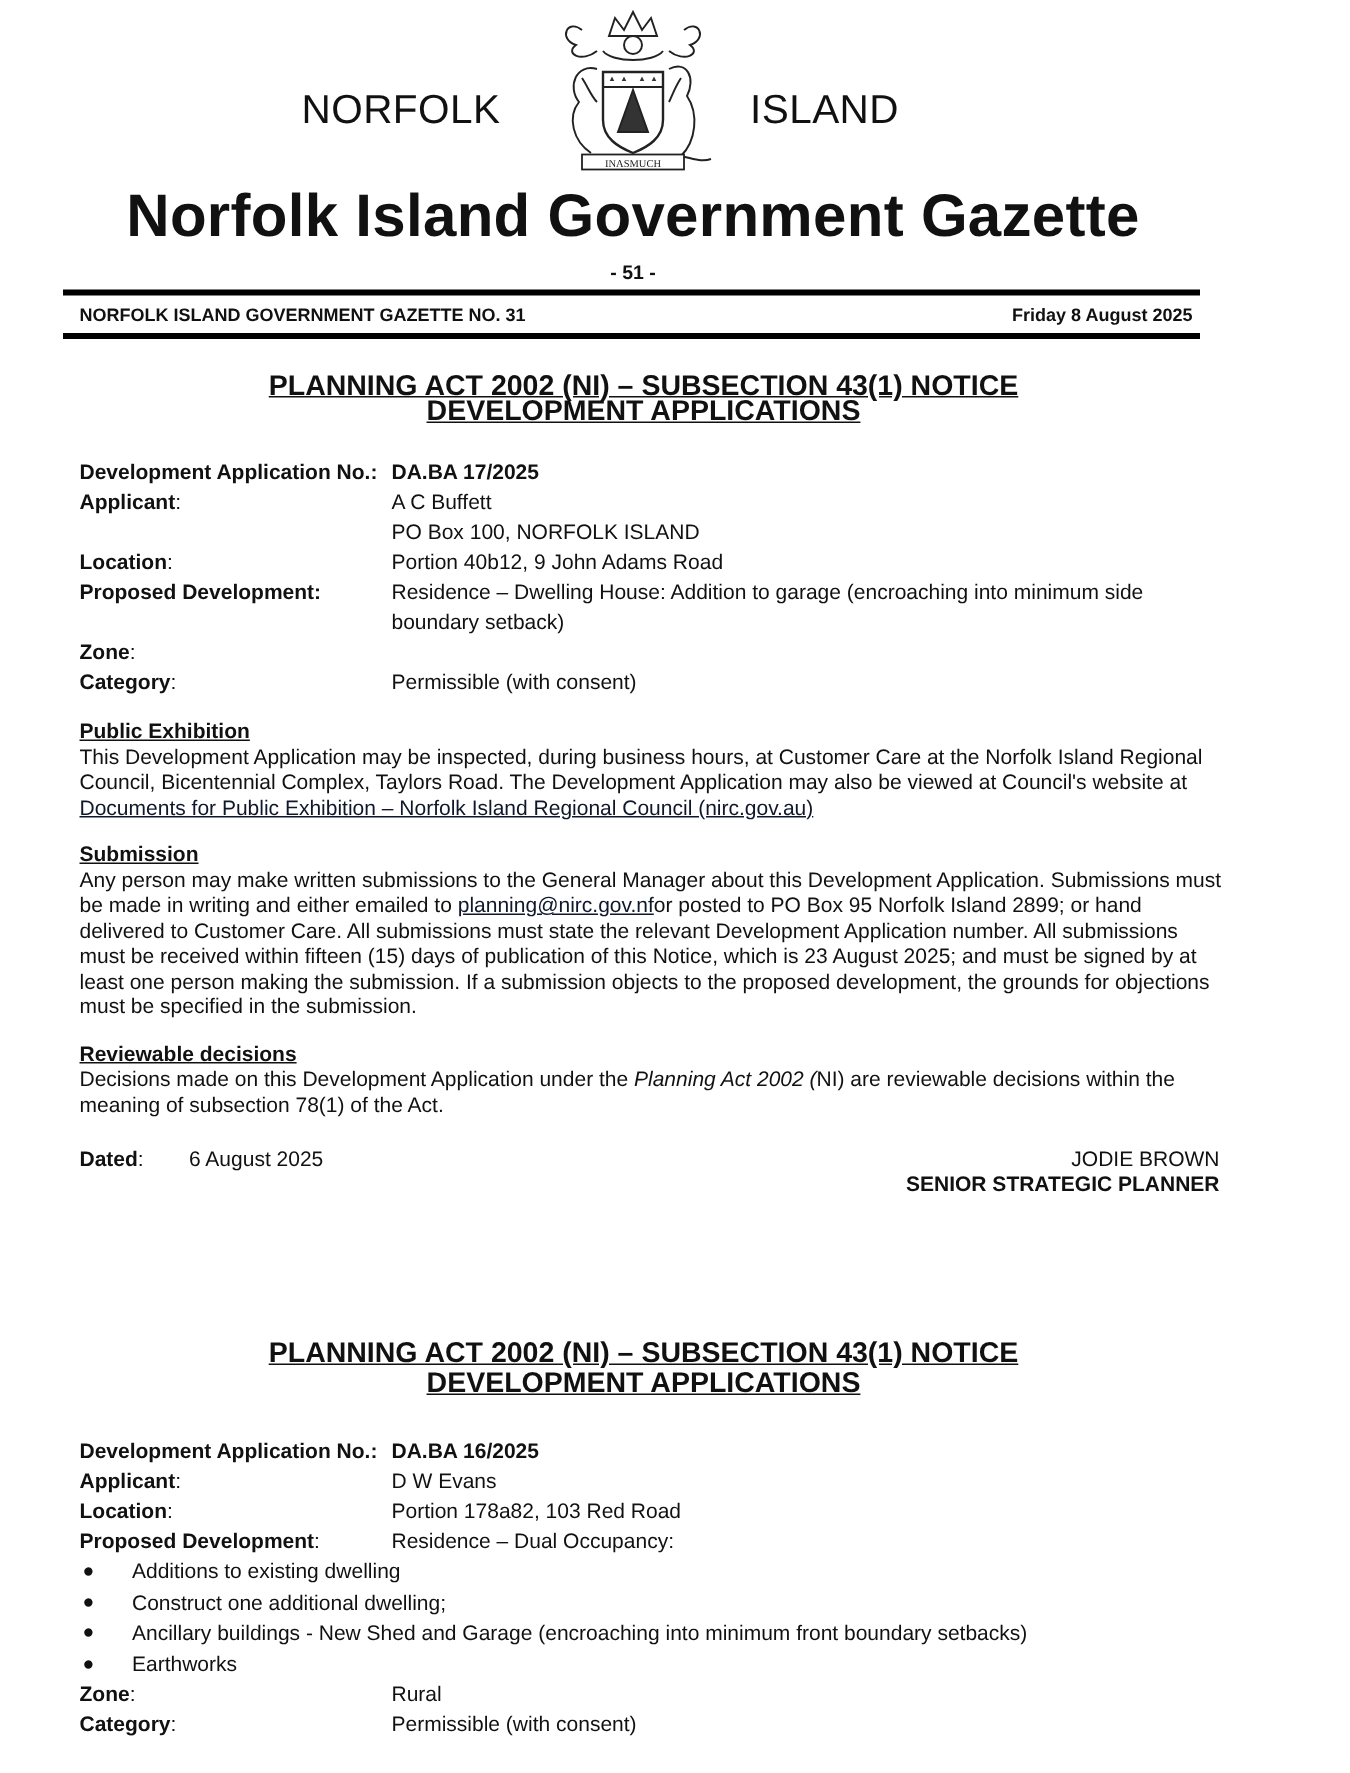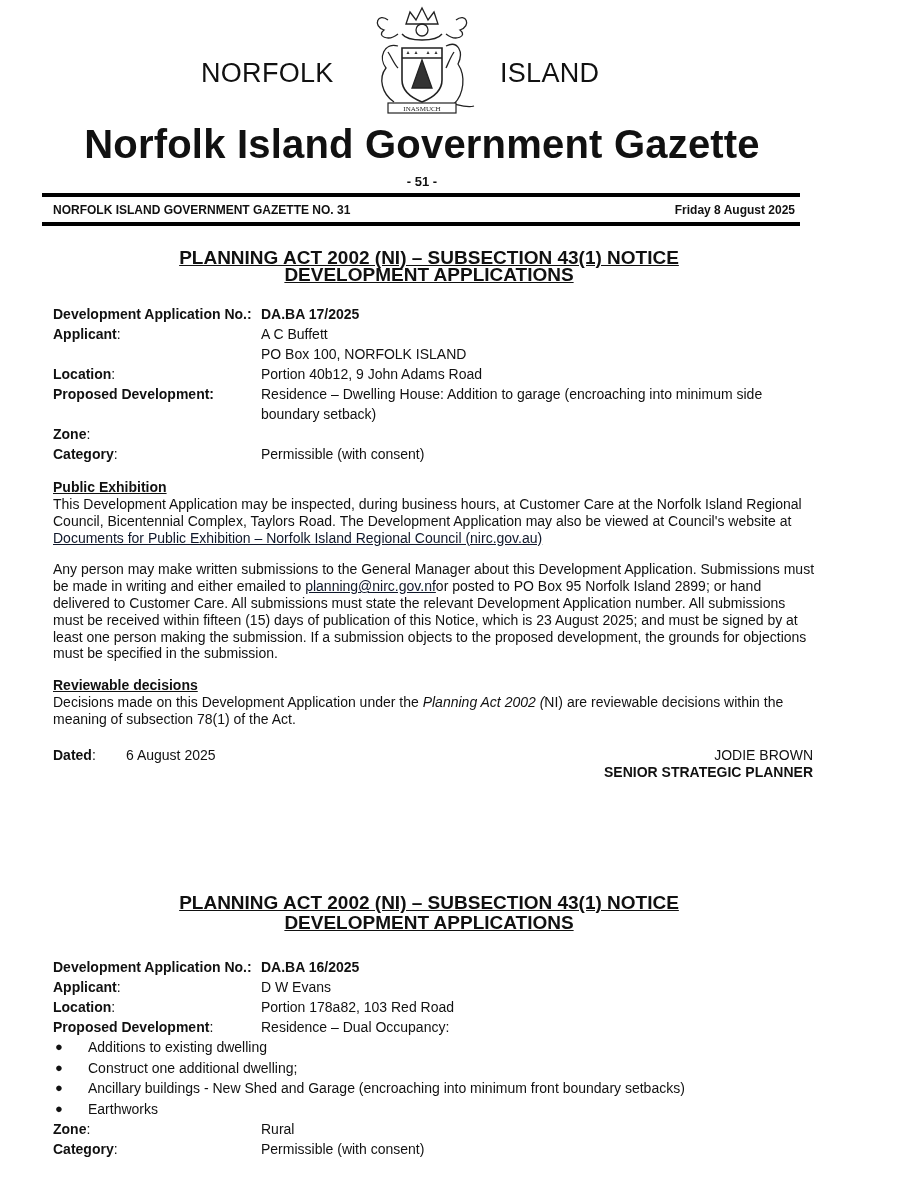--- a/index.html
+++ b/index.html
@@ -115,20 +115,21 @@
   <div class="row">
     <span class="lbl"><b>Category</b>:</span>
     <div class="val">Permissible (with consent)</div>
   </div>
 
   <div style="height:15px"></div>
   <div class="sec-head">Public Exhibition</div>
   <div class="para"><span>This Development Application may be inspected, during business hours, at Customer Care at the Norfolk Island Regional Council, Bicentennial Complex, Taylors Road.  The Development Application may also be viewed at Council's website at </span><a class="link" href="#">Documents for Public Exhibition – Norfolk Island Regional Council (nirc.gov.au)</a></div>
 
   <div style="height:15px"></div>
+  <div class="sec-head">Submission</div>
   <div class="para"><span>Any person may make written submissions to the General Manager about this Development Application.  Submissions must be made in writing and either emailed to </span><a class="link" href="#">planning@nirc.gov.nf</a><span>or posted to PO Box 95 Norfolk Island 2899; or hand delivered to Customer Care.  All submissions must state the relevant Development Application number.  All submissions must be received within fifteen (15) days of publication of this Notice, which is 23 August 2025; and must be signed by at least one person making the submission.  If a submission objects to the proposed development, the grounds for objections must be specified in the submission.</span></div>
 
   <div style="height:15px"></div>
   <div class="sec-head">Reviewable decisions</div>
   <div class="para"><span>Decisions made on this Development Application under the </span><i>Planning Act 2002 (</i><span>NI) are reviewable decisions within the meaning of subsection 78(1) of the Act.</span></div>
 
   <div style="height:17px"></div>
   <div class="sig">
     <span class="dl"><b>Dated</b>:</span>
     <span class="dv">6 August 2025</span>

